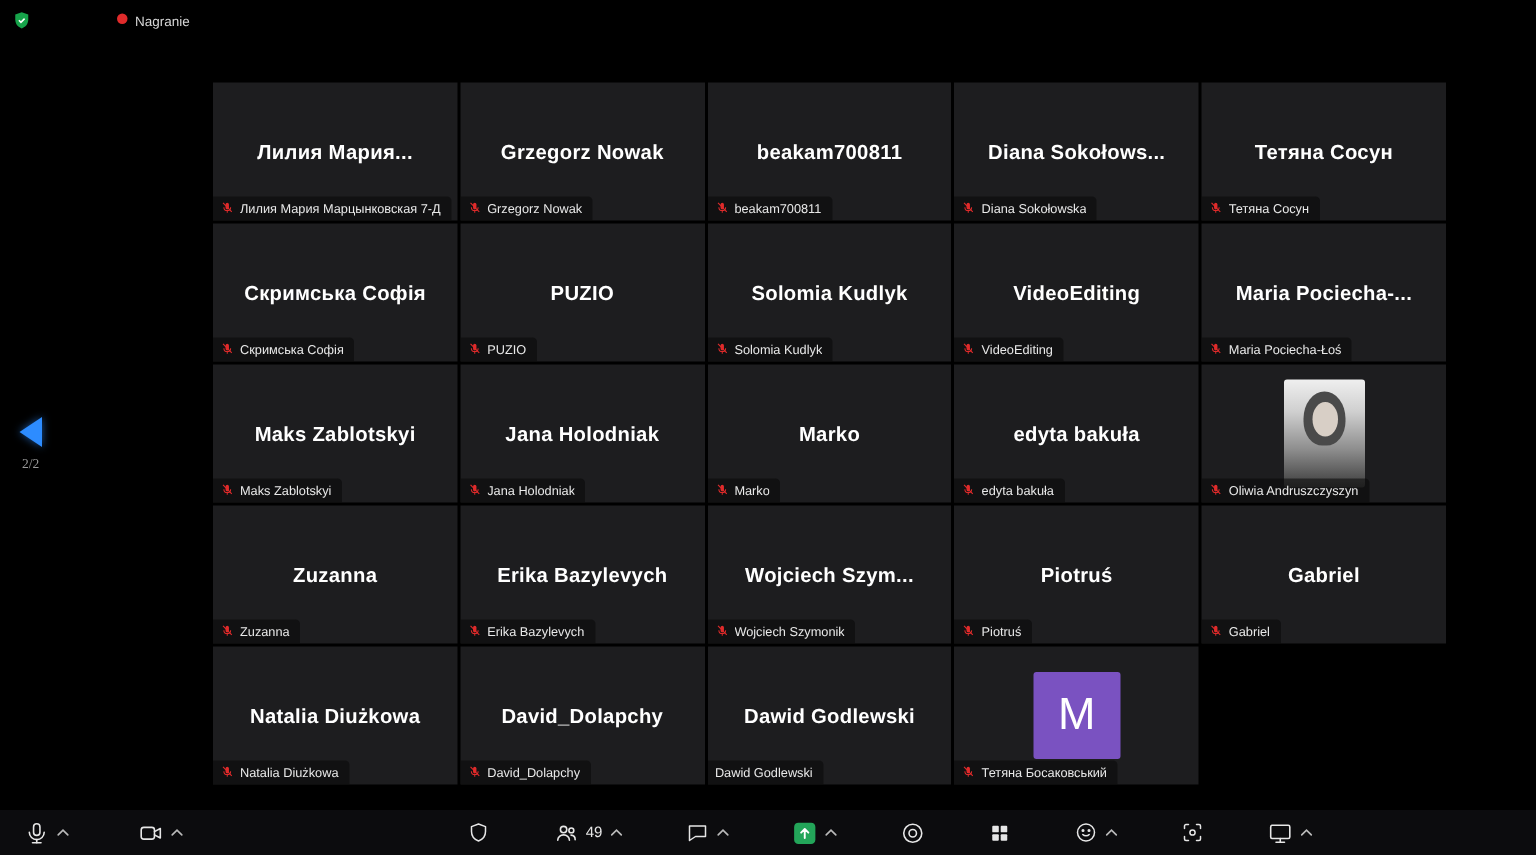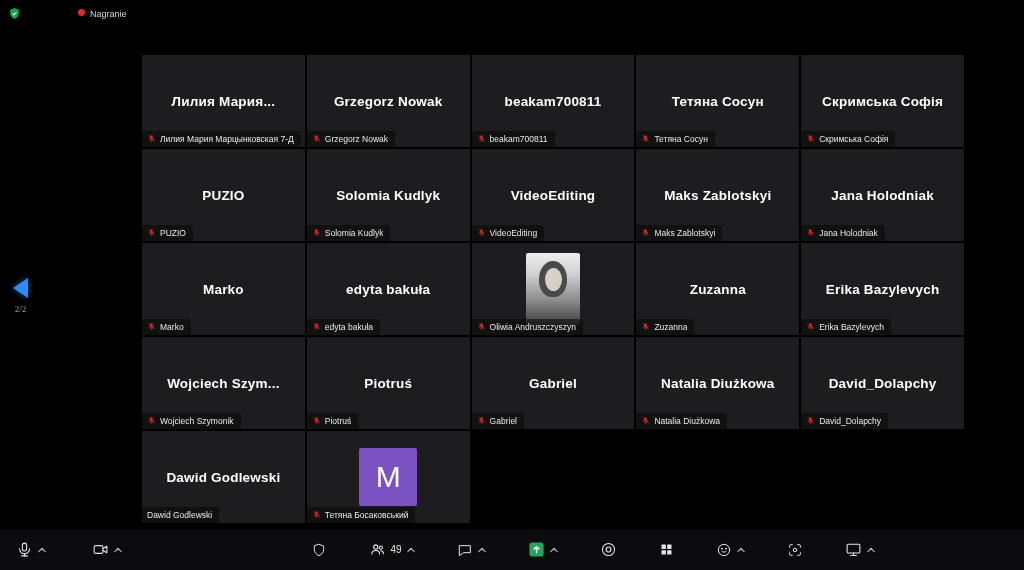--- a/index.html
+++ b/index.html
@@ -35,21 +35,21 @@
     background:linear-gradient(180deg,#f2f5f8,#b9c6d2);border-radius:7px 7px 0 0;}
   .avatar-anime::before{content:"";position:absolute;top:5px;left:15px;width:29px;height:27px;border-radius:50%;
     background:#1c2733;z-index:1;}
   .avatar-gray{width:54px;height:72px;border-radius:2px;position:relative;overflow:hidden;
     background:linear-gradient(180deg,#efefef 0%,#cfcfcf 30%,#8d8d8d 65%,#3c3c3c 100%);}
   .avatar-gray::before{content:"";position:absolute;top:8px;left:13px;width:28px;height:36px;
     border-radius:50% 50% 45% 45%;background:#4a4a4a;}
   .avatar-gray::after{content:"";position:absolute;top:15px;left:19px;width:17px;height:23px;
     border-radius:50%;background:#d8cfc6;}
   
-  .toolbar{position:absolute;left:0;right:0;bottom:0;height:41px;background:#0c0c0e;
+  .toolbar{position:absolute;left:0;right:0;bottom:0;height:30px;background:#0c0c0e;
     display:flex;align-items:center;padding:0 16px;z-index:6;}
   .tb-left{display:flex;align-items:center;gap:46px;}
   .tb-center{display:flex;align-items:center;gap:42px;margin-left:auto;margin-right:auto;transform:translateX(28px);}
   .tb-btn{display:flex;align-items:center;gap:4px;cursor:pointer;}
   .tb-icon{display:flex;align-items:center;}
   .tb-count{color:#e6e6e6;font-size:10px;}
   .tb-chevron{display:flex;align-items:center;margin-left:1px;}
 </style>
 </head>
 <body>
@@ -109,20 +109,34 @@
             <path d="M12 15a3 3 0 0 0 3-3V6a3 3 0 0 0-6 0v6a3 3 0 0 0 3 3z" fill="#e02b2b"></path>
             <path d="M6 11a6 6 0 0 0 12 0" stroke="#e02b2b" stroke-width="1.8" fill="none"></path>
             <path d="M12 17.5v3.5" stroke="#e02b2b" stroke-width="1.8"></path>
             <path d="M4.5 3.5l15.5 16" stroke="#e02b2b" stroke-width="2"></path>
           </svg>
         </span>
         <span>beakam700811</span>
       </div>
     </div>
     <div class="tile">
+      <div class="tile-name">Diana  Sokołows...</div>
+      <div class="tile-label">
+        <span style="display: flex;">
+          <svg width="9" height="9" viewBox="0 0 24 24">
+            <path d="M12 15a3 3 0 0 0 3-3V6a3 3 0 0 0-6 0v6a3 3 0 0 0 3 3z" fill="#e02b2b"></path>
+            <path d="M6 11a6 6 0 0 0 12 0" stroke="#e02b2b" stroke-width="1.8" fill="none"></path>
+            <path d="M12 17.5v3.5" stroke="#e02b2b" stroke-width="1.8"></path>
+            <path d="M4.5 3.5l15.5 16" stroke="#e02b2b" stroke-width="2"></path>
+          </svg>
+        </span>
+        <span>Diana Sokołowska</span>
+      </div>
+    </div>
+    <div class="tile">
       <div class="tile-name">Тетяна Сосун</div>
       <div class="tile-label">
         <span style="display: flex;">
           <svg width="9" height="9" viewBox="0 0 24 24">
             <path d="M12 15a3 3 0 0 0 3-3V6a3 3 0 0 0-6 0v6a3 3 0 0 0 3 3z" fill="#e02b2b"></path>
             <path d="M6 11a6 6 0 0 0 12 0" stroke="#e02b2b" stroke-width="1.8" fill="none"></path>
             <path d="M12 17.5v3.5" stroke="#e02b2b" stroke-width="1.8"></path>
             <path d="M4.5 3.5l15.5 16" stroke="#e02b2b" stroke-width="2"></path>
           </svg>
         </span>
@@ -176,20 +190,34 @@
       <div class="tile-label">
         <span style="display: flex;">
           <svg width="9" height="9" viewBox="0 0 24 24">
             <path d="M12 15a3 3 0 0 0 3-3V6a3 3 0 0 0-6 0v6a3 3 0 0 0 3 3z" fill="#e02b2b"></path>
             <path d="M6 11a6 6 0 0 0 12 0" stroke="#e02b2b" stroke-width="1.8" fill="none"></path>
             <path d="M12 17.5v3.5" stroke="#e02b2b" stroke-width="1.8"></path>
             <path d="M4.5 3.5l15.5 16" stroke="#e02b2b" stroke-width="2"></path>
           </svg>
         </span>
         <span>VideoEditing</span>
+      </div>
+    </div>
+    <div class="tile">
+      <div class="tile-name">Maria  Pociecha-...</div>
+      <div class="tile-label">
+        <span style="display: flex;">
+          <svg width="9" height="9" viewBox="0 0 24 24">
+            <path d="M12 15a3 3 0 0 0 3-3V6a3 3 0 0 0-6 0v6a3 3 0 0 0 3 3z" fill="#e02b2b"></path>
+            <path d="M6 11a6 6 0 0 0 12 0" stroke="#e02b2b" stroke-width="1.8" fill="none"></path>
+            <path d="M12 17.5v3.5" stroke="#e02b2b" stroke-width="1.8"></path>
+            <path d="M4.5 3.5l15.5 16" stroke="#e02b2b" stroke-width="2"></path>
+          </svg>
+        </span>
+        <span>Maria Pociecha-Łoś</span>
       </div>
     </div>
     <div class="tile">
       <div class="tile-name">Maks Zablotskyi</div>
       <div class="tile-label">
         <span style="display: flex;">
           <svg width="9" height="9" viewBox="0 0 24 24">
             <path d="M12 15a3 3 0 0 0 3-3V6a3 3 0 0 0-6 0v6a3 3 0 0 0 3 3z" fill="#e02b2b"></path>
             <path d="M6 11a6 6 0 0 0 12 0" stroke="#e02b2b" stroke-width="1.8" fill="none"></path>
             <path d="M12 17.5v3.5" stroke="#e02b2b" stroke-width="1.8"></path>

